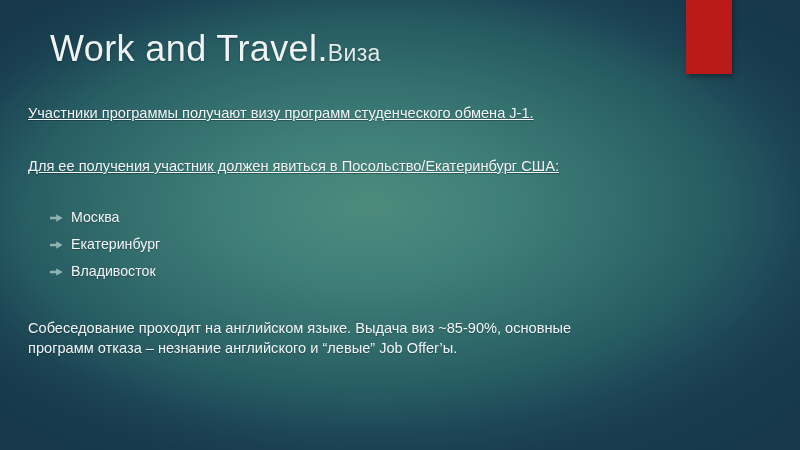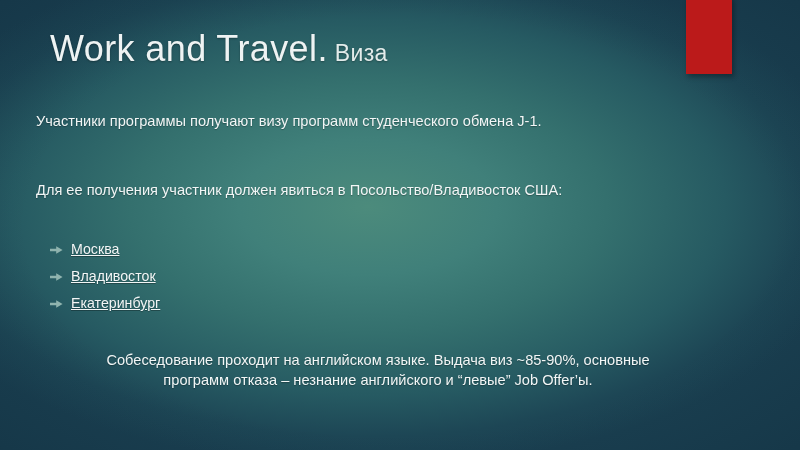--- a/index.html
+++ b/index.html
@@ -65,50 +65,49 @@
     letter-spacing: 0.4px;
     color: #eef3f3;
     text-shadow: 0 1px 2px rgba(0,0,0,0.30);
   }
   .title-sub {
     font-size: 23px;
     font-weight: 400;
     letter-spacing: 0.3px;
     color: #e3eceb;
     text-shadow: 0 1px 2px rgba(0,0,0,0.30);
-    margin-left: 7px;
   }
 
   
   #body-block {
     position: absolute;
     left: 28px;
     top: 104px;
     width: 700px;
     color: #f2f6f6;
     font-size: 14.6px;
     line-height: 19px;
     text-shadow: 0 1px 1px rgba(0,0,0,0.28);
   }
 
   .para {
-    margin: 8px;
+    margin: 0;
+    text-decoration: underline;
   }
   .para-gap {
     height: 34px;
   }
   .para-gap-sm {
     height: 28px;
   }
 
   ul.bullets {
     list-style: none;
     margin: 0;
     padding: 0;
-    text-decoration: underline;
   }
   ul.bullets li {
     position: relative;
     padding-left: 43px;
     height: 27px;
     line-height: 27px;
     font-size: 14.2px;
   }
   .arrow-icon {
     position: absolute;
@@ -119,21 +118,20 @@
     height: 9px;
     display: block;
   }
   .arrow-icon svg {
     display: block;
   }
 
   .last-para {
     margin: 0;
     line-height: 19.5px;
-    text-align: center;
   }
 </style>
 </head>
 <body>
 
 <div id="slide">
 
   <div id="vignette"></div>
 
   <div id="accent-rect"></div>
@@ -141,48 +139,48 @@
   <div id="title-block">
     <span class="title-main">Work and Travel.</span><span class="title-sub">Виза</span>
   </div>
 
   <div id="body-block">
 
     <p class="para">Участники программы получают визу программ студенческого обмена J-1.</p>
 
     <div class="para-gap"></div>
 
-    <p class="para">Для ее получения участник должен явиться в Посольство/Владивосток США:</p>
+    <p class="para">Для ее получения участник должен явиться в Посольство/Екатеринбург США:</p>
 
     <div class="para-gap-sm"></div>
 
     <ul class="bullets">
       <li>
         <span class="arrow-icon">
           <svg width="13" height="9" viewBox="0 0 13 9">
             <path d="M0 3.2 H6.2 V0.7 L12.6 4.5 L6.2 8.3 V5.8 H0 Z" fill="#8fb3ae"></path>
           </svg>
         </span>
         <span>Москва</span>
       </li>
       <li>
         <span class="arrow-icon">
           <svg width="13" height="9" viewBox="0 0 13 9">
             <path d="M0 3.2 H6.2 V0.7 L12.6 4.5 L6.2 8.3 V5.8 H0 Z" fill="#8fb3ae"></path>
           </svg>
         </span>
-        <span>Владивосток</span>
+        <span>Екатеринбург</span>
       </li>
       <li>
         <span class="arrow-icon">
           <svg width="13" height="9" viewBox="0 0 13 9">
             <path d="M0 3.2 H6.2 V0.7 L12.6 4.5 L6.2 8.3 V5.8 H0 Z" fill="#8fb3ae"></path>
           </svg>
         </span>
-        <span>Екатеринбург</span>
+        <span>Владивосток</span>
       </li>
     </ul>
 
     <div class="para-gap"></div>
 
     <p class="last-para">Собеседование проходит на английском языке. Выдача виз ~85-90%, основные</p>
     <p class="last-para">программ отказа – незнание английского и “левые” Job Offer’ы.</p>
 
   </div>
 </div>

